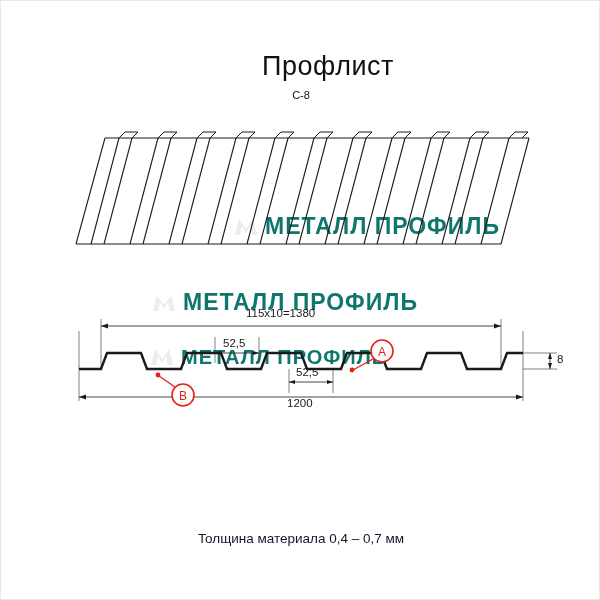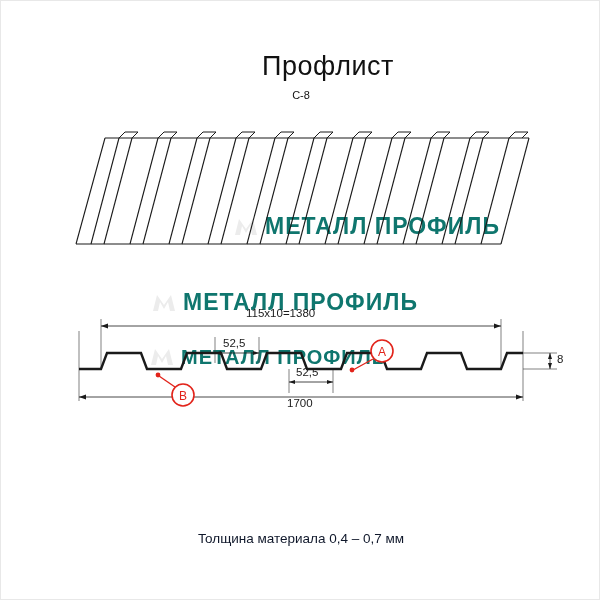--- a/index.html
+++ b/index.html
@@ -225,18 +225,18 @@
       <circle cx="182" cy="394" r="11" fill="#ffffff" stroke="#e2231a" stroke-width="1.6"></circle>
       <text x="182" y="399" text-anchor="middle" font-family="Liberation Sans, sans-serif" font-size="12" fill="#e2231a">B</text>
       <path d="M174 386 L158 375" stroke="#e2231a" stroke-width="1.4" fill="none"></path>
       <circle cx="157" cy="374" r="2.4" fill="#e2231a"></circle>
     </g>
   </svg>
 
   <div style="position:absolute; left:245px; top:306px; font-size:11.5px;">115х10=1380</div>
   <div style="position:absolute; left:222px; top:336px; font-size:11.5px;">52,5</div>
   <div style="position:absolute; left:295px; top:365px; font-size:11.5px;">52,5</div>
-  <div style="position:absolute; left:286px; top:396px; font-size:11.5px;">1700</div>
+  <div style="position:absolute; left:286px; top:396px; font-size:11.5px;">1200</div>
   <div style="position:absolute; left:556px; top:352px; font-size:11.5px;">8</div>
 
   <div class="footer-note">Толщина материала 0,4 – 0,7 мм</div>
 
 </div>
 
 </body></html>

